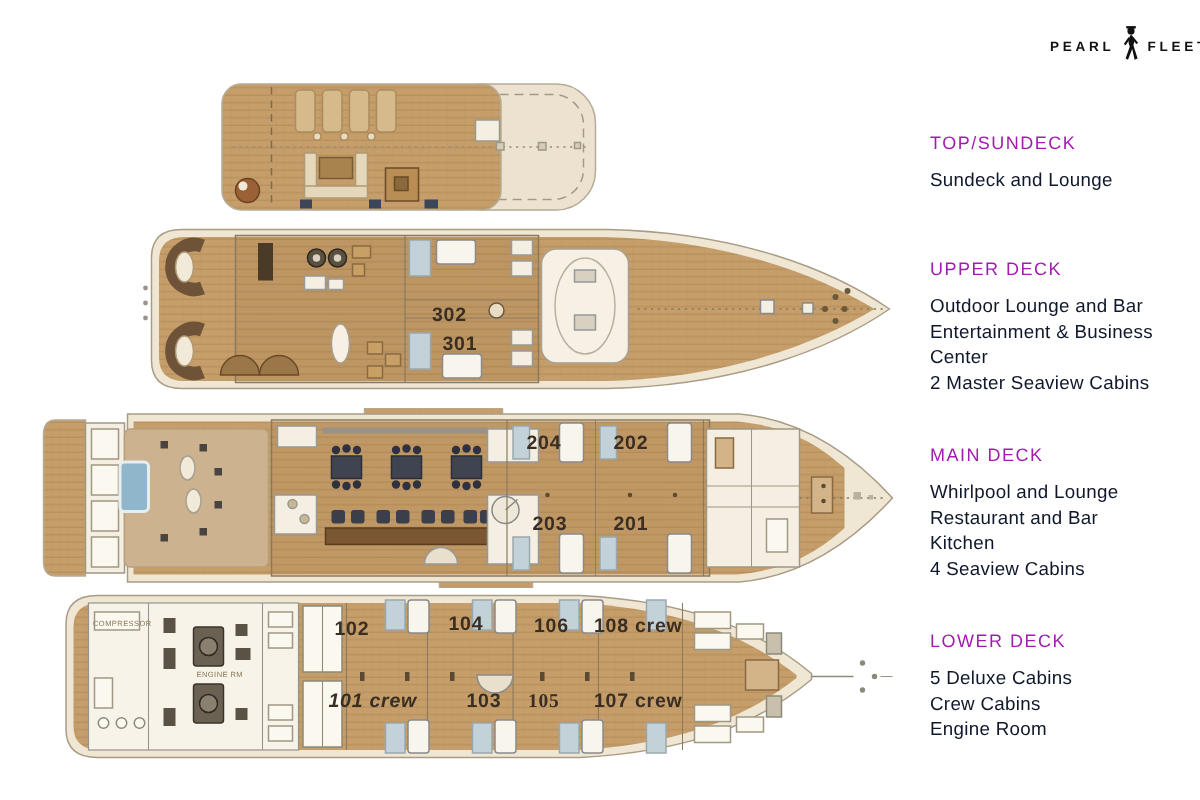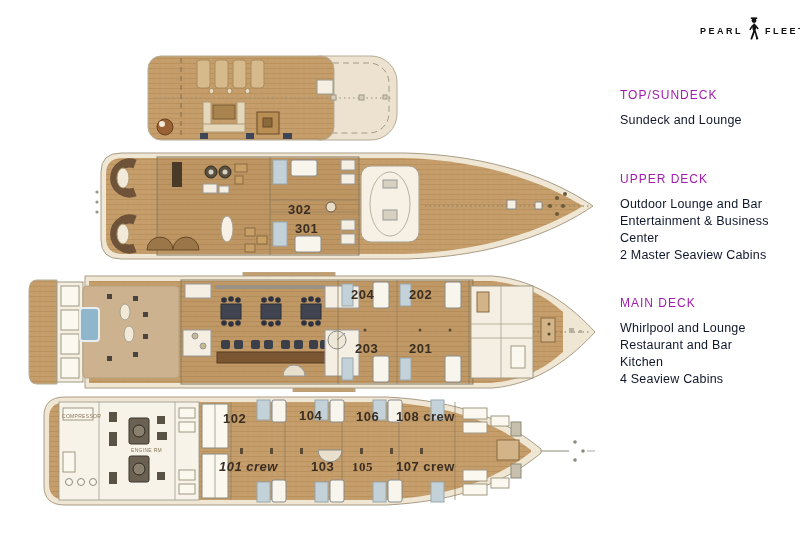--- a/index.html
+++ b/index.html
@@ -57,20 +57,28 @@
   <div class="abs" style="left:620px;top:296px;width:178px;">
     <div class="sec-title">MAIN DECK</div>
     <div class="sec-lines">
       <div class="sec-line">Whirlpool and Lounge</div>
       <div class="sec-line">Restaurant and Bar</div>
       <div class="sec-line">Kitchen</div>
       <div class="sec-line">4 Seaview Cabins</div>
     </div>
   </div>
 
+  <div class="abs" style="left:620px;top:420px;width:178px;">
+    <div class="sec-title">LOWER DECK</div>
+    <div class="sec-lines">
+      <div class="sec-line">5 Deluxe Cabins</div>
+      <div class="sec-line">Crew Cabins</div>
+      <div class="sec-line">Engine Room</div>
+    </div>
+  </div>
 
   <div class="abs" style="left:145px;top:54px;width:255px;height:88px;">
     <svg width="255" height="88" viewBox="0 0 255 88">
       <defs>
         <pattern id="pS" width="6" height="5" patternUnits="userSpaceOnUse">
           <rect width="6" height="5" fill="#c59e6b"></rect>
           <path d="M0,4.5 H6" stroke="#b68e58" stroke-width="0.8"></path>
           <path d="M3,0 V5" stroke="#bf9663" stroke-width="0.4"></path>
         </pattern>
       </defs>

